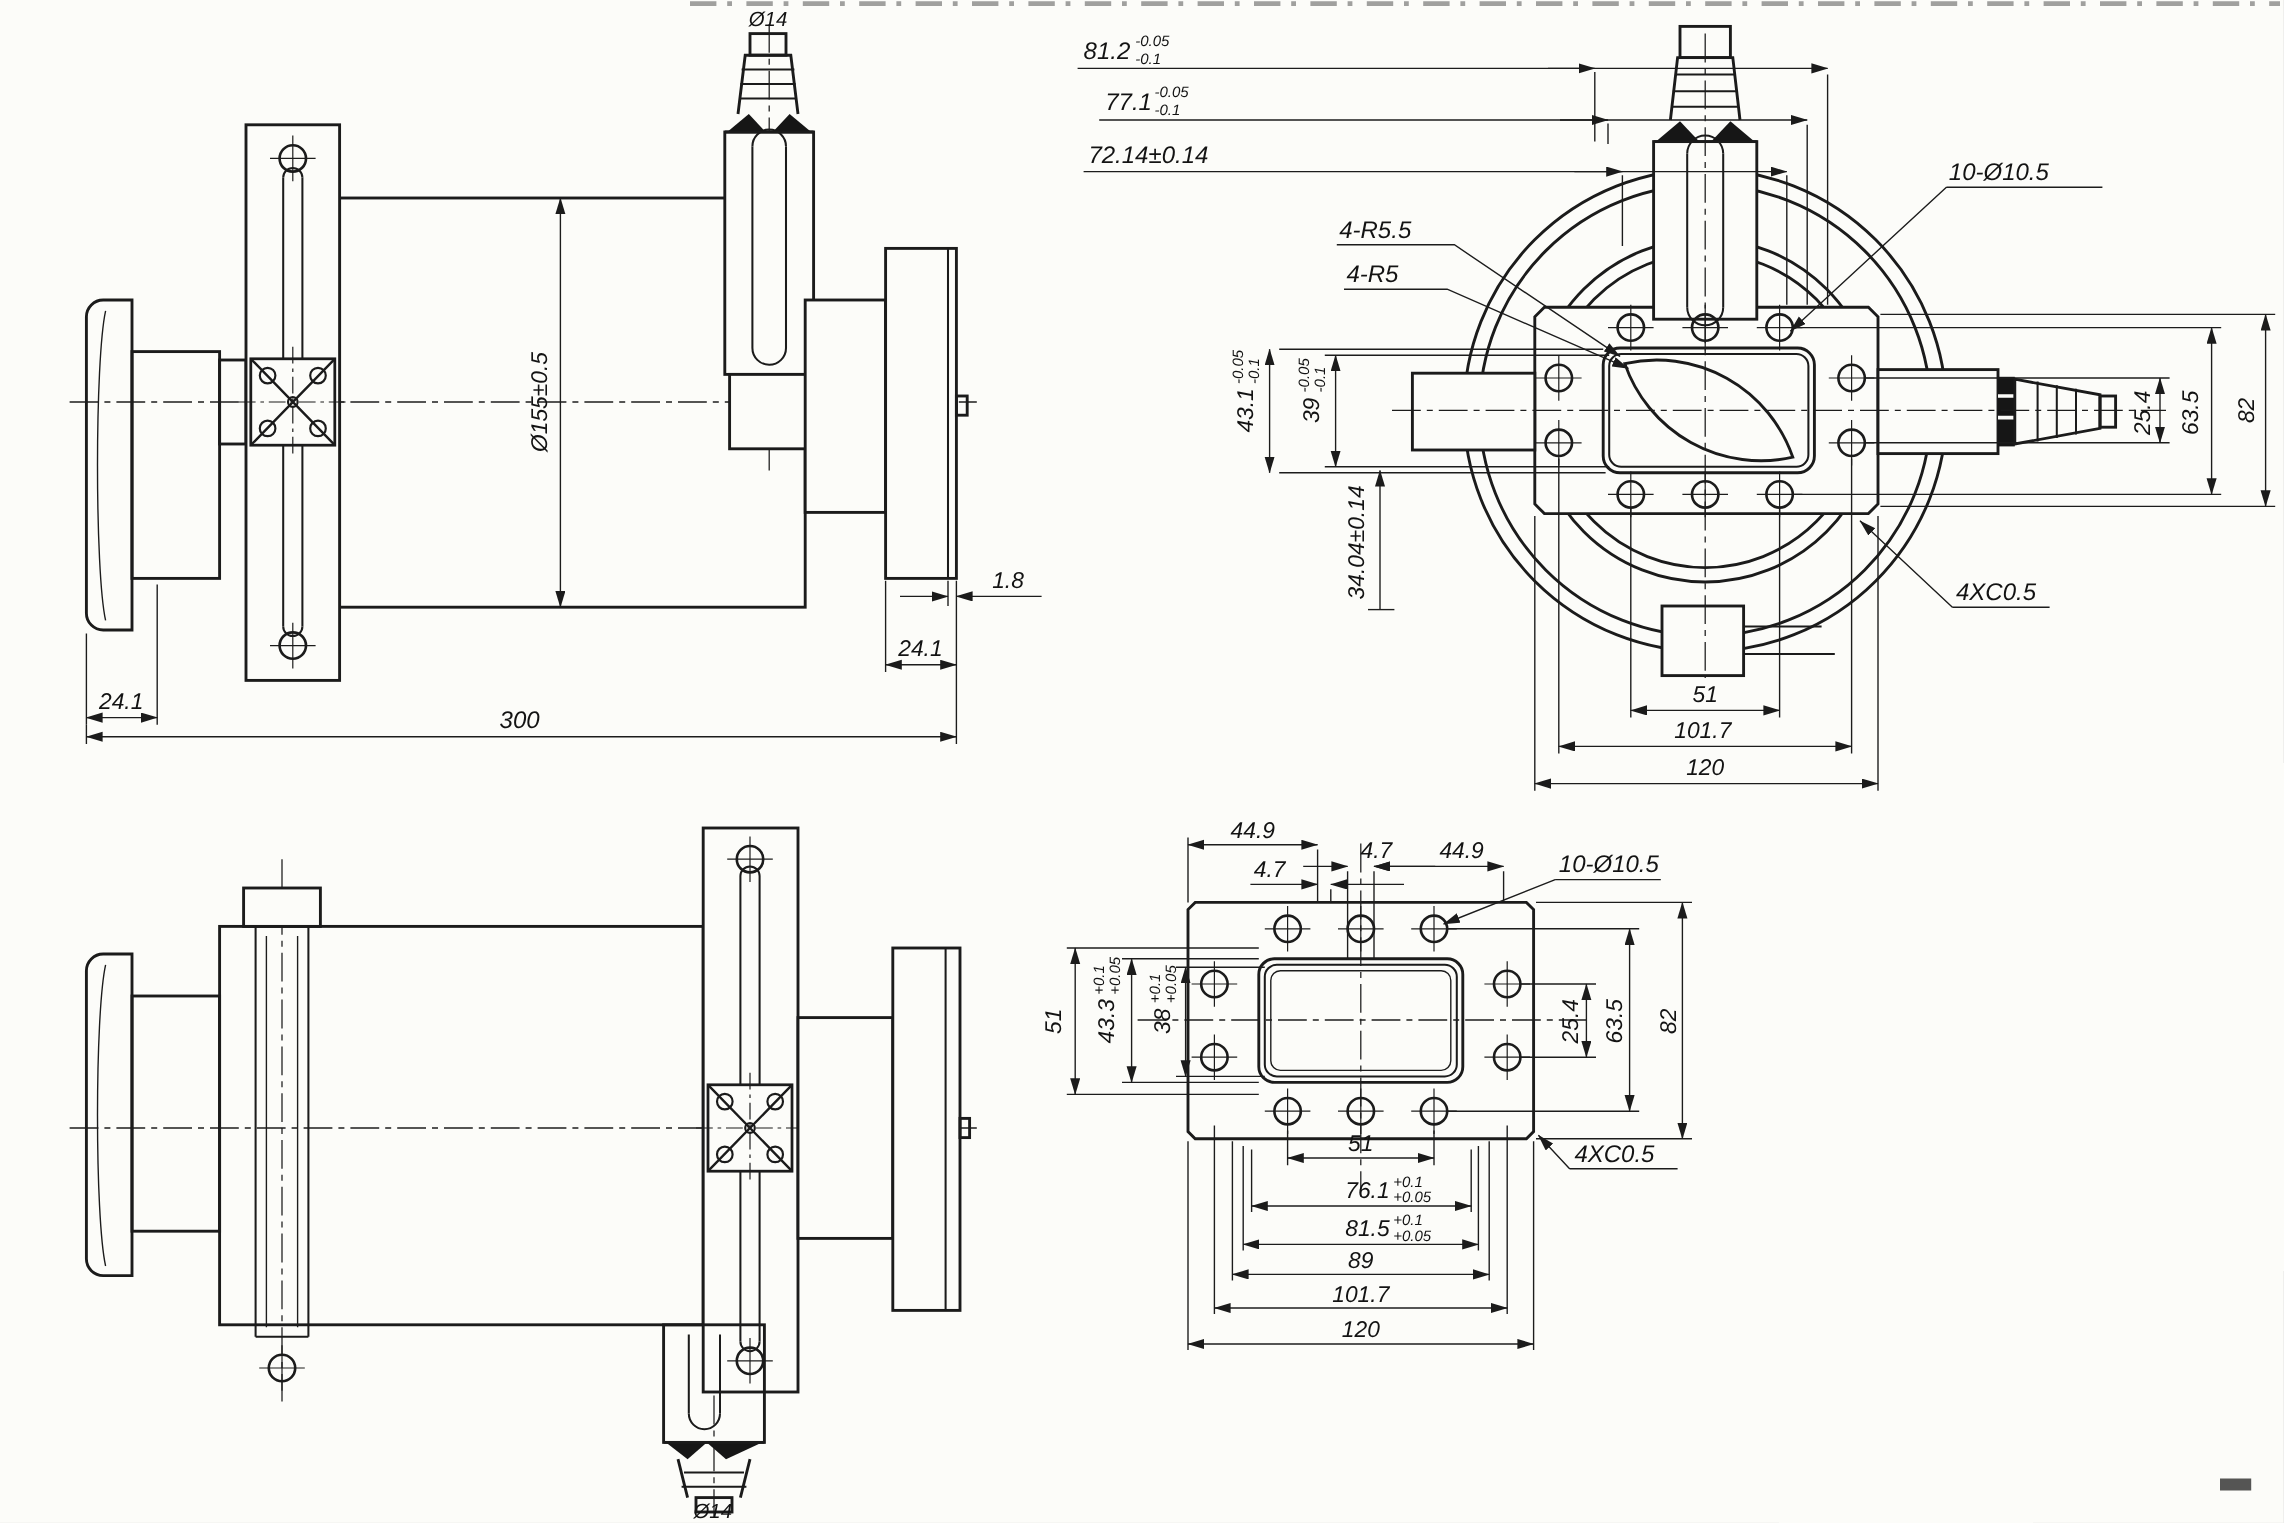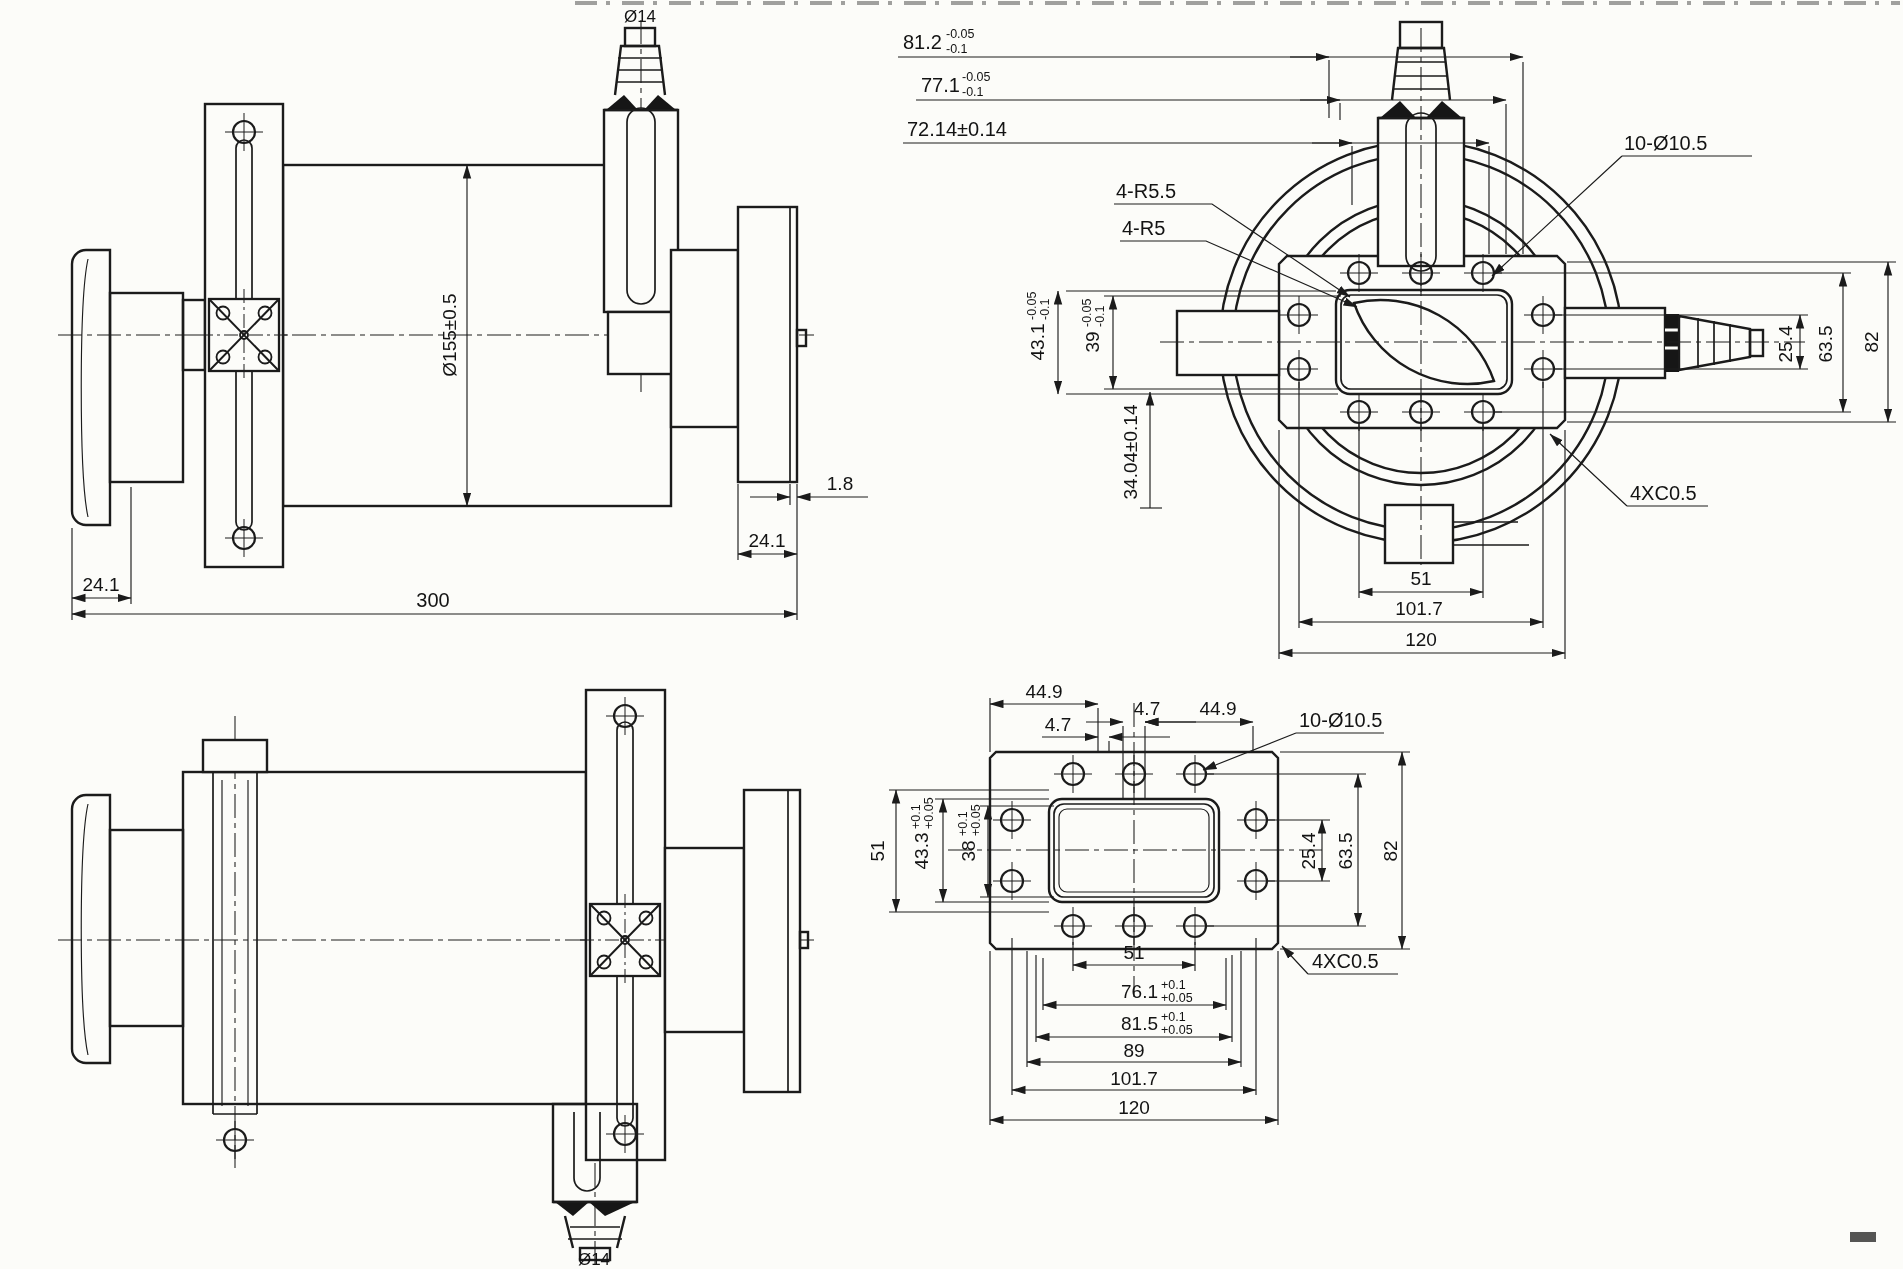--- a/index.html
+++ b/index.html
@@ -1,17 +1,17 @@
 <!DOCTYPE html>
 <html><head>
 <meta charset="utf-8">
 <style>
   html,body{margin:0;padding:0;background:#ddd;}
   #page{width:1903px;height:1269px;background:#fcfcf9;position:relative;overflow:hidden;
-        font-family:"Liberation Sans",sans-serif;}
+        font-family:"Liberation Sans",sans-serif;font-style:italic;}
   svg{position:absolute;left:0;top:0;}
   .geo{stroke:#1b1b1b;stroke-width:2.4;fill:none;stroke-linejoin:miter;}
   .geow{stroke:#1b1b1b;stroke-width:2.4;fill:#fcfcf9;stroke-linejoin:miter;}
   .med{stroke:#1b1b1b;stroke-width:1.7;fill:none;}
   .thin{stroke:#1c1c1c;stroke-width:1.15;fill:none;}
   .cl{stroke:#1c1c1c;stroke-width:1.05;fill:none;stroke-dasharray:24 5 5 5;}
   .dark{fill:#161616;stroke:none;}
   text{fill:#131313;font-family:"Liberation Sans",sans-serif;}
   .t20{font-size:20px;}
   .t19{font-size:19px;}

